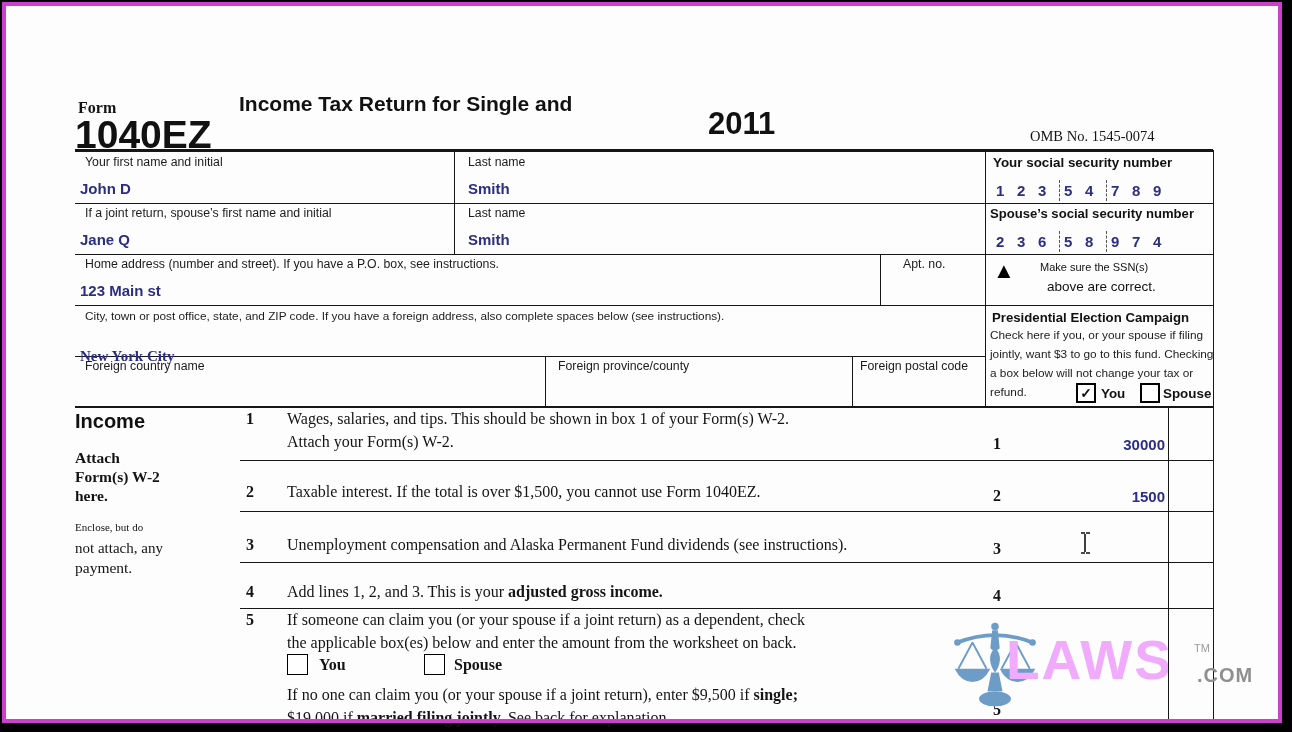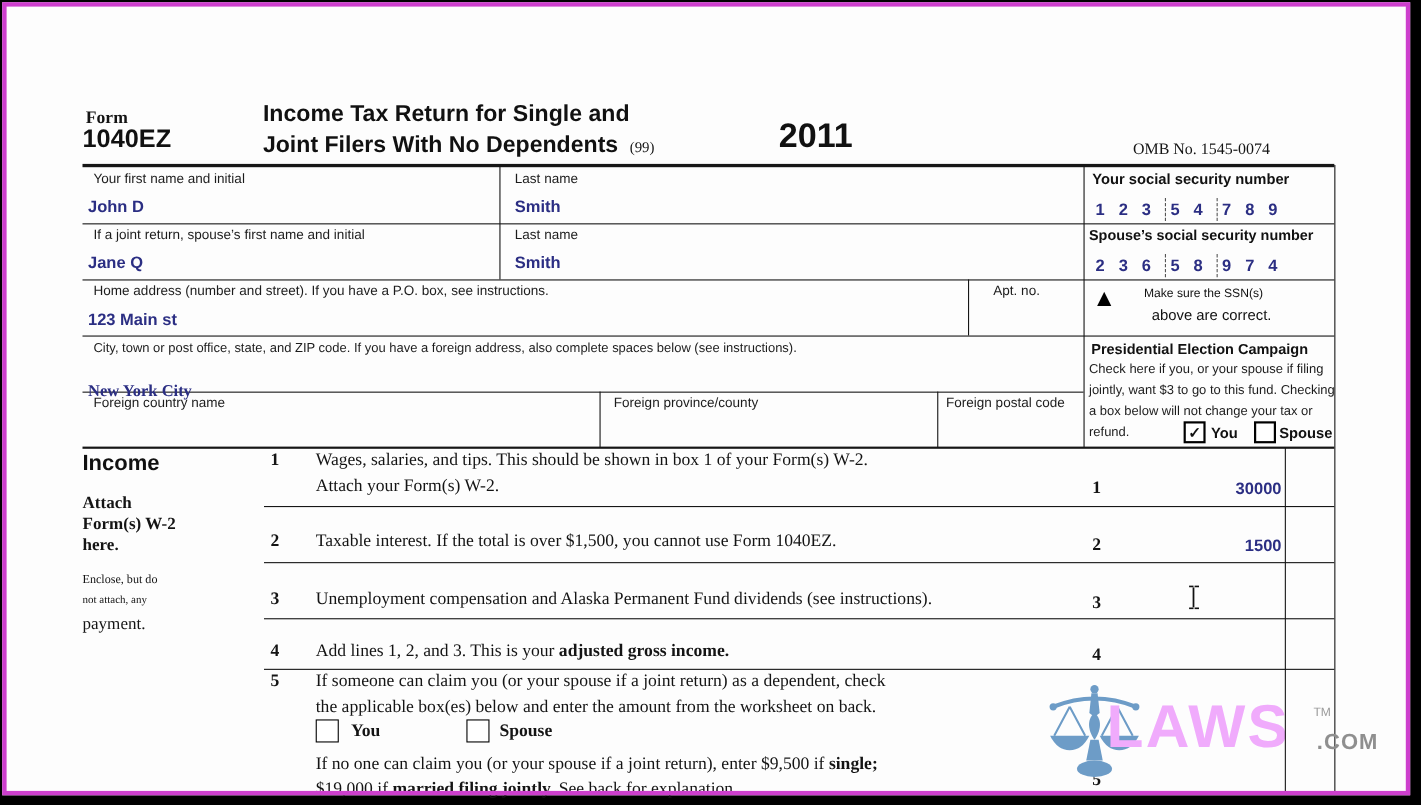--- a/index.html
+++ b/index.html
@@ -26,26 +26,22 @@
   .amt{position:absolute;width:128px;text-align:right;}
   .nowrap{white-space:nowrap;}
 </style>
 </head>
 <body>
 
 <div id="stage">
   <div id="page"></div>
 
   <div class="abs serifb" style="left:78px;top:99px;font-size:16px;">Form</div>
-  <div class="abs" style="left:75px;top:113px;font-weight:bold;font-size:23px;color:#111;">1040EZ</div>
+  <div class="abs" style="left:75px;top:113px;font-weight:bold;font-size:39px;color:#111;">1040EZ</div>
   <div class="abs" style="left:239px;top:92px;font-weight:bold;font-size:21px;color:#111;">Income Tax Return for Single and</div>
-  <div class="abs nowrap" style="left:239px;top:120px;">
-    <span style="font-weight:bold;font-size:21px;color:#111;">Joint Filers With No Dependents</span>
-    <span class="serif" style="font-size:13.5px;margin-left:6px;">(99)</span>
-  </div>
   <div class="abs" style="left:708px;top:106px;font-weight:bold;font-size:31px;color:#111;">2011</div>
   <div class="abs serif" style="left:1030px;top:128px;font-size:14.5px;">OMB No. 1545-0074</div>
 
   <div class="hline" style="left:75px;top:149px;width:1138px;height:3px;"></div>
   <div class="hline" style="left:75px;top:203px;width:1138px;"></div>
   <div class="hline" style="left:75px;top:254px;width:1138px;"></div>
   <div class="hline" style="left:75px;top:305px;width:1138px;"></div>
   <div class="hline" style="left:75px;top:356px;width:910px;"></div>
   <div class="hline" style="left:75px;top:406px;width:1138px;height:2px;"></div>
   <div class="vline" style="left:454px;top:150px;height:104px;"></div>
@@ -123,21 +119,21 @@
   </div>
   <div class="abs sansb" style="left:1101px;top:386px;">You</div>
   <div class="cb-sm" style="left:1140px;top:383px;"></div>
   <div class="abs sansb" style="left:1163px;top:386px;">Spouse</div>
 
   <div class="abs" style="left:75px;top:410px;font-weight:bold;font-size:20px;color:#111;">Income</div>
   <div class="abs serifb" style="left:75px;top:449px;font-size:15.5px;">Attach</div>
   <div class="abs serifb" style="left:75px;top:468px;font-size:15.5px;">Form(s) W-2</div>
   <div class="abs serifb" style="left:75px;top:487px;font-size:15.5px;">here.</div>
   <div class="abs serif" style="left:75px;top:521px;font-size:11px;">Enclose, but do</div>
-  <div class="abs serif" style="left:75px;top:540px;font-size:10px;">not attach, any</div>
+  <div class="abs serif" style="left:75px;top:540px;font-size:15px;">not attach, any</div>
   <div class="abs serif" style="left:75px;top:559px;font-size:15.5px;">payment.</div>
 
   <div class="abs serifb" style="left:246px;top:410px;">1</div>
   <div class="abs serif" style="left:287px;top:410px;">Wages, salaries, and tips. This should be shown in box 1 of your Form(s) W-2.</div>
   <div class="abs serif" style="left:287px;top:433px;">Attach your Form(s) W-2.</div>
   <div class="abs serifb" style="left:993px;top:435px;">1</div>
   <div class="amt fvalue" style="left:1037px;top:436px;">30000</div>
 
   <div class="abs serifb" style="left:246px;top:483px;">2</div>
   <div class="abs serif" style="left:287px;top:483px;">Taxable interest. If the total is over $1,500, you cannot use Form 1040EZ.</div>

